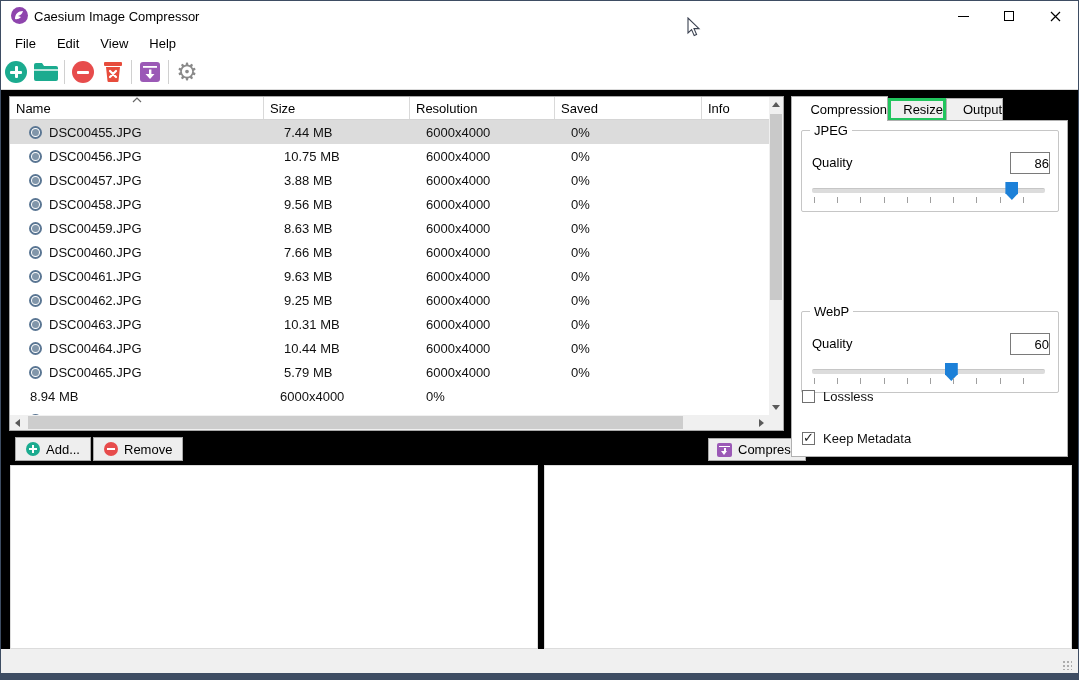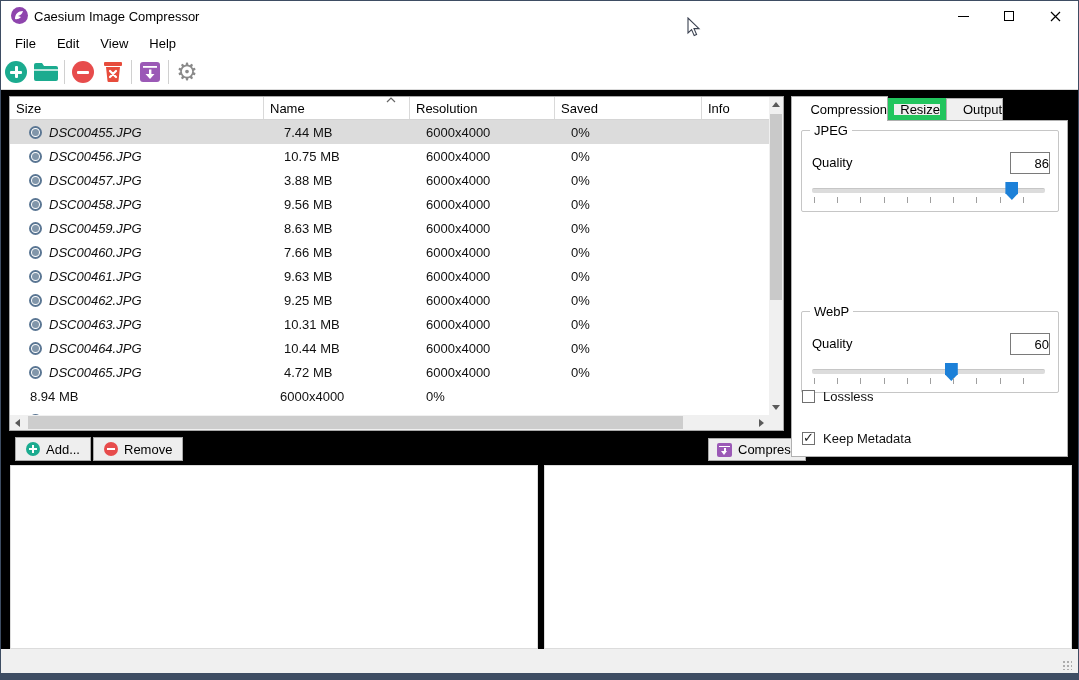--- a/index.html
+++ b/index.html
@@ -40,21 +40,21 @@
            border:1px solid #a8a8a8; }
   .thead { position:absolute; left:0; top:0; right:14px; height:23px; background:#fff;
            display:grid; grid-template-columns:254px 146px 145px 147px 1fr; border-bottom:1px solid #d5d5d5; }
   .th { position:relative; padding:4px 0 0 6px; border-right:1px solid #d9d9d9; color:#000; }
   .th:last-child { border-right:none; }
   .sort-caret { position:absolute; left:122px; top:0px; }
   .tbody { position:absolute; left:0; top:23px; right:14px; bottom:15px; overflow:hidden; }
   .row { height:24px; display:grid; grid-template-columns:254px 146px 145px 147px 1fr; align-items:center; background:#fff; }
   .row.selected { background:#dcdcdc; }
   .cell { white-space:nowrap; overflow:hidden; }
-  .cell.name { display:flex; align-items:center; padding-left:19px; gap:7px;font-style:italic; }
+  .cell.name { display:flex; align-items:center; padding-left:19px; gap:7px; }
   .cell.size { padding-left:20px; } .cell.res { padding-left:16px; } .cell.saved { padding-left:16px; }
   .file-dot { width:13px; height:13px; border-radius:50%; border:2px solid #5a7693; background:#fff;
               display:flex; align-items:center; justify-content:center; flex:0 0 13px; }
   .file-dot i { width:7px; height:7px; border-radius:50%; background:#8196aa; display:block; }
 
   
   .vscroll { position:absolute; top:0; right:0; bottom:15px; width:14px; background:#f0f0f0; }
   .vthumb { position:absolute; left:1px; right:1px; top:17px; height:186px; background:#c9c9c9; }
   .varrow { position:absolute; left:0; width:14px; height:15px; display:flex; align-items:center; justify-content:center; }
   .varrow.up { top:0; } .varrow.down { bottom:0; }
@@ -82,21 +82,21 @@
   .dl-icon { width:15px; height:14px; border-radius:2px; background:#9b59b6; position:relative; flex:0 0 15px; }
   .dl-icon .bar { position:absolute; left:2px; right:2px; top:3px; height:1.5px; background:#fff; }
   .dl-icon .shaft { position:absolute; left:6.5px; top:5px; width:2px; height:4px; background:#fff; }
   .dl-icon .head { position:absolute; left:4px; top:8.5px; width:0; height:0;
                    border-left:3.5px solid transparent; border-right:3.5px solid transparent; border-top:4px solid #fff; }
 
   
   .tab { position:absolute; display:flex; align-items:center; justify-content:flex-end; color:#000; }
   .tab.active { left:790px; top:95px; width:97px; height:25px; background:#fff;
                 border:1px solid #b0b0b0; border-bottom:none; z-index:3; }
-  .tab.t1 { left:887px; top:97px; width:58px; height:23px; background:#f0f0f0; border:6px solid #22c55e; }
+  .tab.t1 { left:887px; top:97px; width:58px; height:23px; background:#f0f0f0; border:3px solid #22c55e; }
   .tab.t2 { left:945px; top:97px; width:57px; height:23px; background:#f0f0f0; border:1px solid #b0b0b0; }
   .panel { position:absolute; left:790px; top:119px; width:277px; height:337px; background:#fff;
            border:1px solid #b0b0b0; z-index:2; }
   .group { position:absolute; left:9px; width:258px; height:82px; border:1px solid #c6c6c6; border-radius:2px;text-align:right; }
   .group.jpeg { top:9px; } .group.png { top:100px; } .group.webp { top:190px; }
   .group-title { position:absolute; top:-8px; left:8px; background:#fff; padding:0 4px; color:#000; }
   .group-label { position:absolute; left:10px; top:24px; color:#000; }
   .spinbox { position:absolute; right:8px; top:21px; width:40px; height:22px; border:1px solid #7a7a7a;
              background:#fff; padding:3px 0 0 5px; color:#000; }
   .slider { position:absolute; left:10px; right:13px; top:57px; height:5px; background:#dcdcdc;
@@ -189,27 +189,27 @@
       </svg>
     </div>
     <div class="tool-sep"></div>
     <div class="tool">
       <span class="gear">⚙</span>
     </div>
   </div>
 
   <div class="table">
     <div class="thead">
-      <div class="th"><span>Size</span></div>
       <div class="th">
         <svg class="sort-caret" width="10" height="6" viewBox="0 0 10 6">
           <path d="M1,5 L5,1 L9,5" fill="none" stroke="#666" stroke-width="1.2"></path>
         </svg>
         <span>Name</span>
       </div>
+      <div class="th"><span>Size</span></div>
       <div class="th"><span>Resolution</span></div>
       <div class="th"><span>Saved</span></div>
       <div class="th"><span>Info</span></div>
     </div>
 
     <div class="tbody">
       <div class="row selected">
         <div class="cell name">
             <span class="file-dot">
               <i></i>
@@ -329,21 +329,21 @@
         <div class="cell saved">0%</div>
         <div class="cell info"></div>
       </div>
       <div class="row">
         <div class="cell name">
             <span class="file-dot">
               <i></i>
             </span>
             <span>DSC00465.JPG</span>
           </div>
-        <div class="cell size">4.72 MB</div>
+        <div class="cell size">5.79 MB</div>
         <div class="cell res">6000x4000</div>
         <div class="cell saved">0%</div>
         <div class="cell info"></div>
       </div>
       <div class="row">
         <div class="cell size">8.94 MB</div>
         <div class="cell res">6000x4000</div>
         <div class="cell saved">0%</div>
         <div class="cell info"></div>
       </div>

